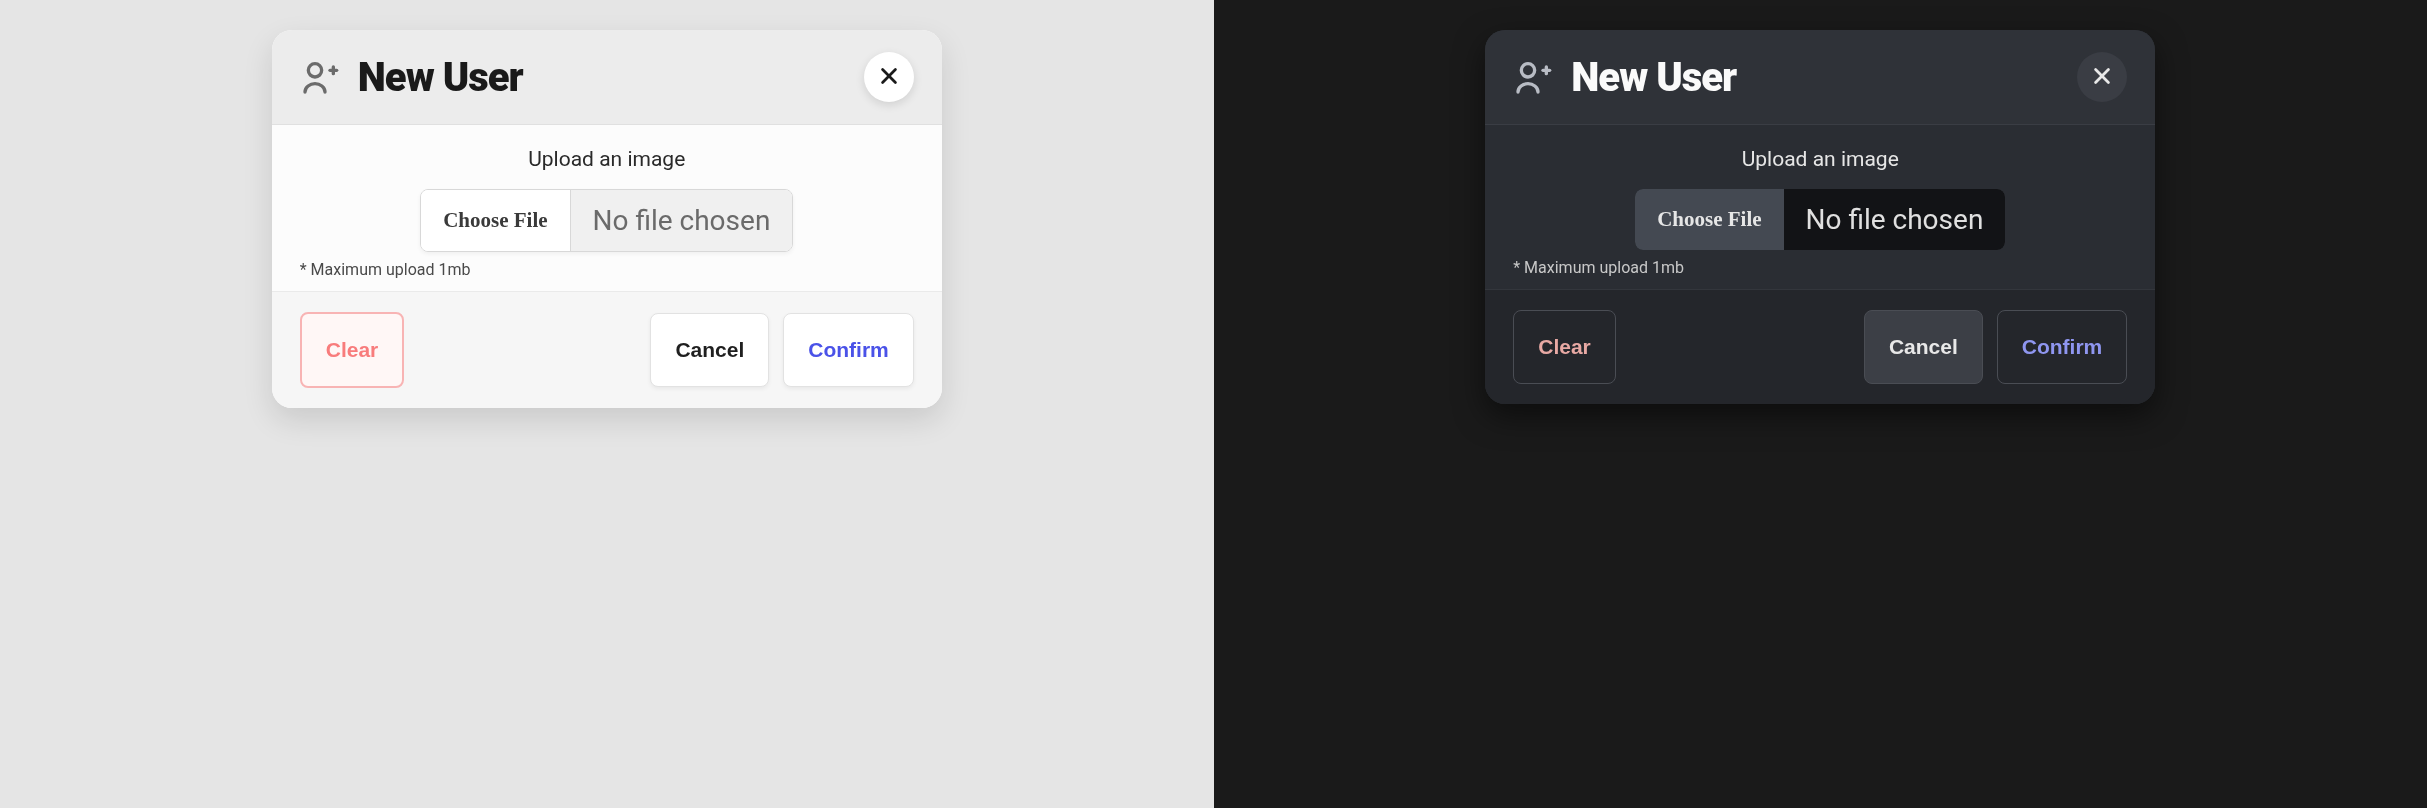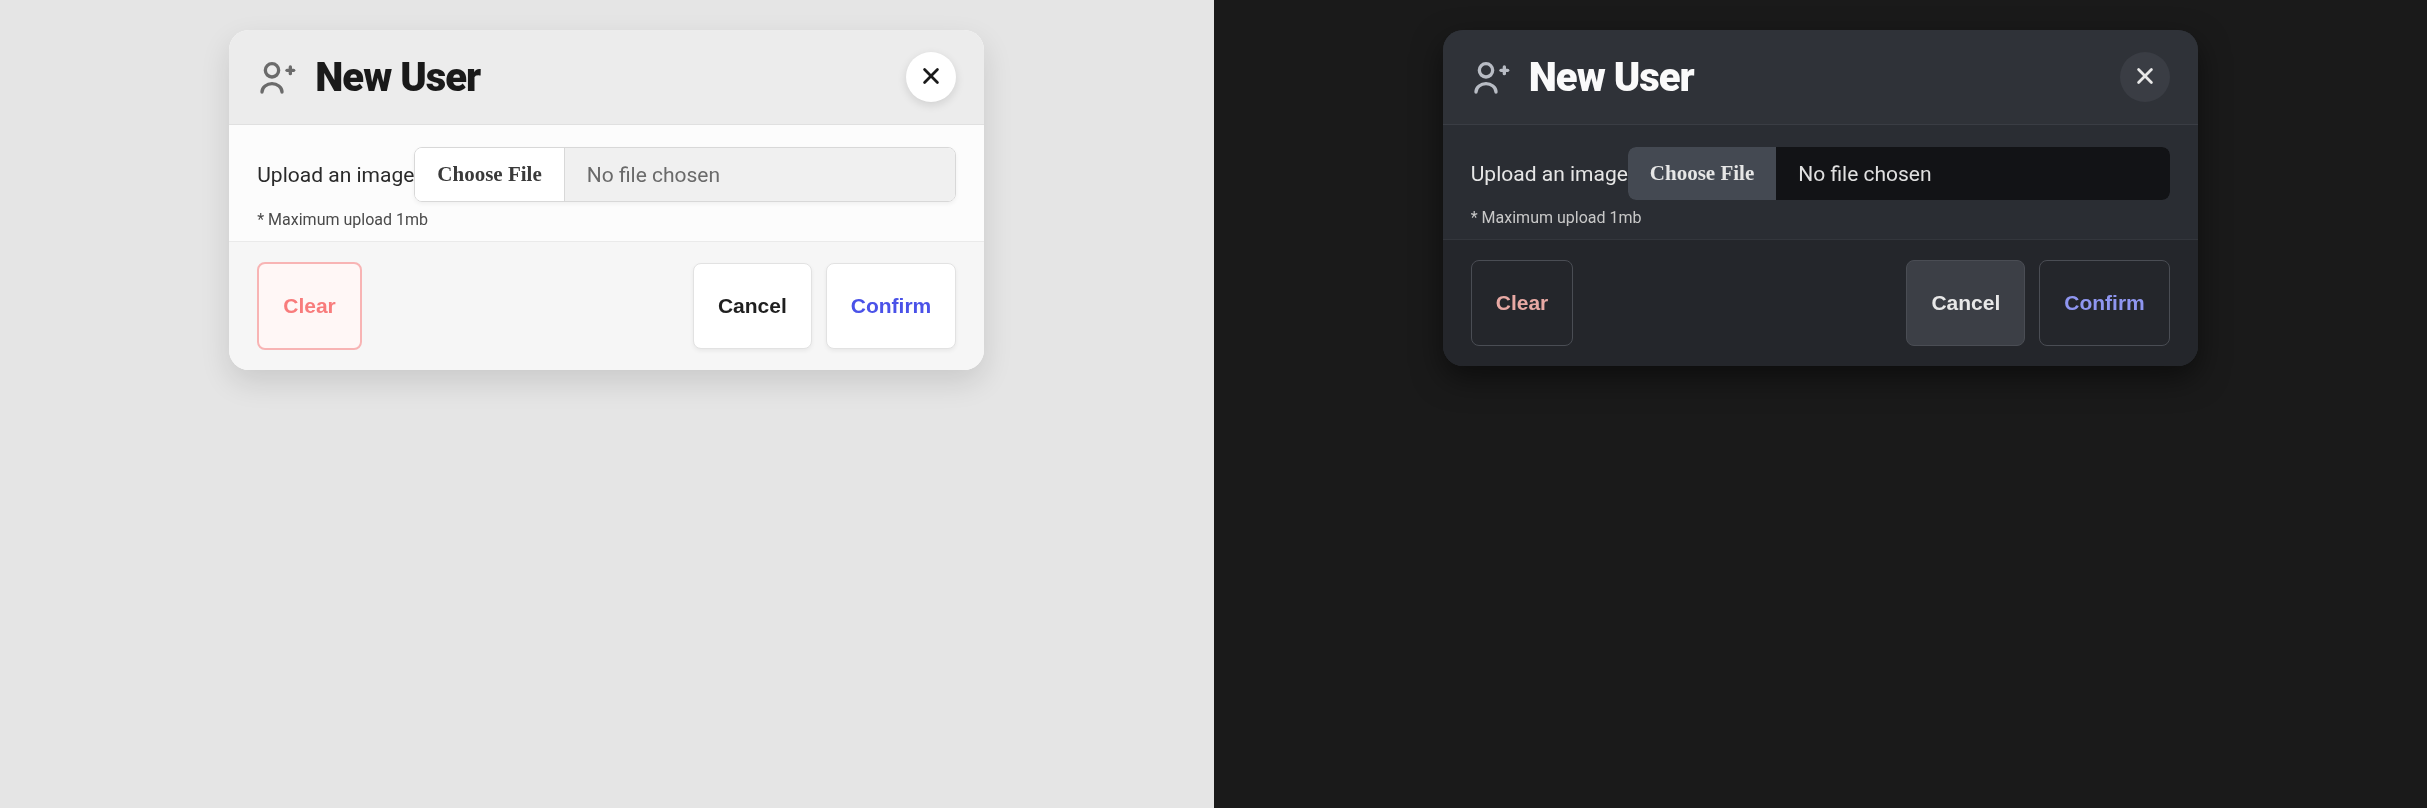--- a/index.html
+++ b/index.html
@@ -14,21 +14,21 @@
     height: 100%;
     display: flex;
     align-items: flex-start;
     justify-content: center;
     padding-top: 30px;
   }
   .panel.light { background: #e5e5e5; }
   .panel.dark  { background: #1a1a1a; }
 
   .card {
-    width: 755px;
+    width: 670px;
     border-radius: 20px;
     overflow: hidden;
   }
   .light .card {
     background: #fcfcfc;
     box-shadow: 0 12px 30px rgba(0,0,0,0.12);
   }
   .dark .card {
     background: #2a2d33;
     box-shadow: 0 12px 30px rgba(0,0,0,0.5);
@@ -73,20 +73,22 @@
 
   .card-body {
     padding: 22px 28px 12px 28px;
   }
   .light .card-body { background: #fcfcfc; }
   .dark  .card-body { background: #2a2d33; }
 
   .upload-row {
     display:flex;
     align-items:center;
+    gap: 18px;
+    flex-direction: column;
   }
   .upload-label {
     font-size: 21px;
     font-weight: 400;
   }
   .light .upload-label { color: #2a2a2a; }
   .dark  .upload-label { color: #e6e6e6; }
 
   .file-picker {
     display:flex;
@@ -105,21 +107,21 @@
     cursor: pointer;
     white-space: nowrap;
     font-family: Liberation Serif, serif;
   }
   .light .choose-btn { background: #ffffff; color: #3a3a3a; border-right:1px solid #d8d8d8;}
   .dark  .choose-btn { background: #444952; color: #e6e6e6; border-radius:8px 0 0 8px;}
 
   .file-status {
     flex:1;
     padding: 14px 22px;
-    font-size: 21px;
+    font-size: 28px;
     display:flex; align-items:center;
   }
   .light .file-status { background: #f0f0f0; color: #6a6a6a; }
   .dark  .file-status { background: #121316; color: #e0e0e0; border-radius:0 8px 8px 0;}
 
   .hint {
     margin-top: 8px;
     font-size: 16px;
   }
   .light .hint { color: #4a4a4a; }
@@ -129,21 +131,21 @@
     display:flex;
     align-items:center;
     padding: 20px 28px;
   }
   .light .card-footer { background: #f6f6f6; border-top: 1px solid #eaeaea; }
   .dark  .card-footer { background: #24262b; border-top: 1px solid #33363c; }
 
   .footer-spacer { flex:1; }
 
   .btn {
-    padding: 30px 24px;
+    padding: 24px 24px;
     font-size: 21px;
     font-weight: 700;
     border-radius: 8px;
     cursor: pointer;
     margin-left: 14px;
   }
   .btn.clear { margin-left: 0; }
   .light .btn.clear   { background: #fff7f6; color: #f87c7c; border: 2px solid #f8b4b4; }
   .light .btn.cancel  { background: #ffffff; color: #1f1f1f; border: 1px solid #e2e2e2; box-shadow:0 2px 4px rgba(0,0,0,0.06);}
   .light .btn.confirm { background: #ffffff; color: #4a52e8; border: 1px solid #e2e2e2; box-shadow:0 2px 4px rgba(0,0,0,0.06);}

